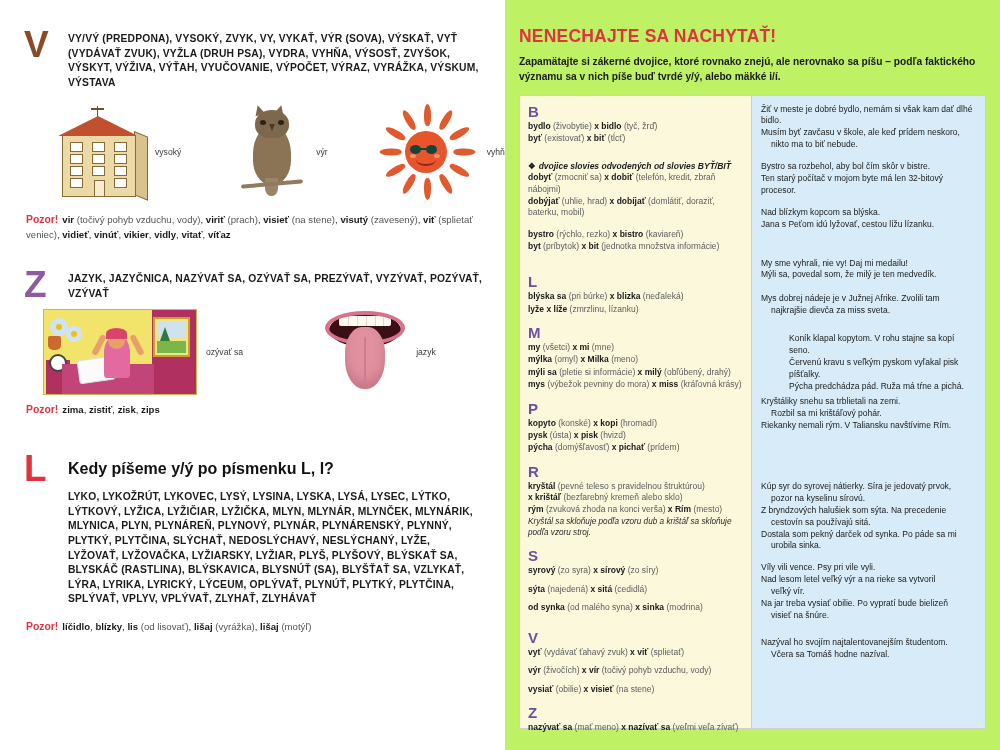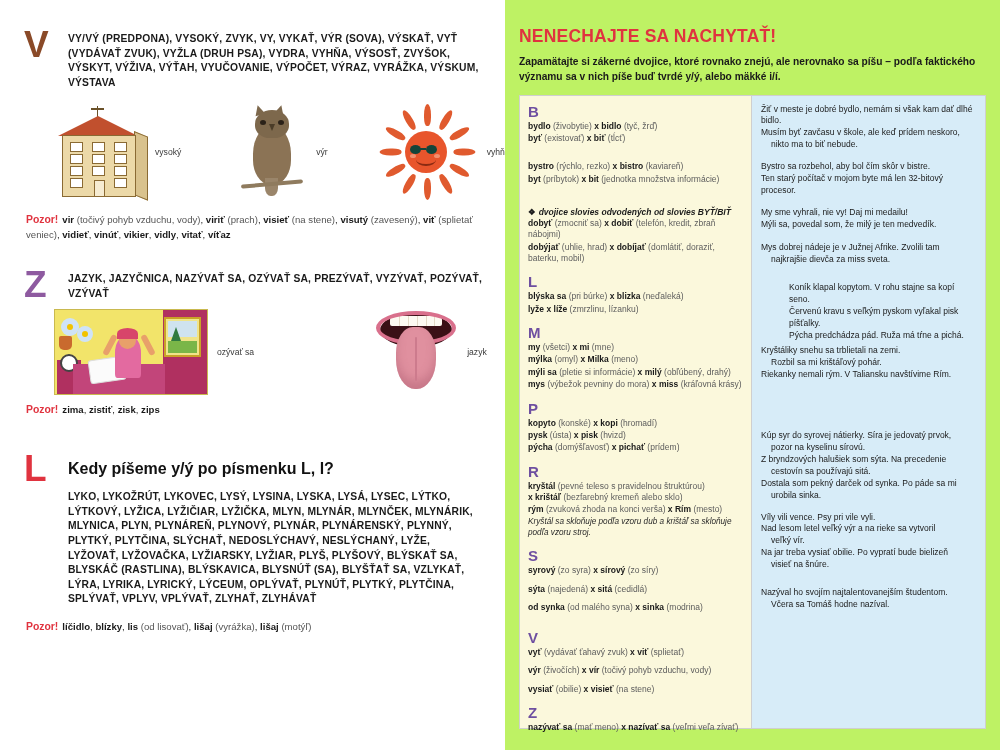--- a/index.html
+++ b/index.html
@@ -43,21 +43,21 @@
   .pozor .tag{color:#e0333f;font-weight:bold;font-size:10.4px;margin-right:4px;}
   .pozor b{font-weight:bold;}
   .pozor .gloss{color:#555;font-weight:normal;}
 
   
   .illus-row{display:flex;align-items:center;margin:8px 0 2px 30px;height:108px;}
   .illus-cell{display:flex;align-items:center;}
   .cap{
     font-size:8.6px;color:#3a3a3a;margin-left:9px;white-space:nowrap;
   }
-  .illus-row-2{height:88px;margin:6px 0 2px 30px;gap:40px;}
+  .illus-row-2{height:88px;margin:6px 0 2px 19px;}
 
   
   .house{position:relative;width:92px;height:92px;}
   .house .roof{
     position:absolute;left:4px;top:10px;width:0;height:0;
     border-left:40px solid transparent;border-right:40px solid transparent;
     border-bottom:20px solid #c1502e;
   }
   .house .body{
     position:absolute;left:8px;top:29px;width:72px;height:60px;
@@ -369,28 +369,28 @@
     <div class="panel-title">NENECHAJTE SA NACHYTAŤ!</div>
     <div class="panel-intro">Zapamätajte si zákerné dvojice, ktoré rovnako znejú, ale nerovnako sa píšu – podľa faktického významu sa v nich píše buď tvrdé y/ý, alebo mäkké i/í.</div>
 
     <div class="tbl">
       <div class="col-left" id="col-left">
           <div class="blk" style="height: 57.5625px; box-sizing: border-box;">
             <div class="sec-letter">B</div>
             <div class="pair"><b>bydlo</b><span class="g"> (živobytie)</span><b class="x"> x </b><b>bidlo</b><span class="g"> (tyč, žrď)</span></div>
             <div class="pair"><b>byť</b><span class="g"> (existovať)</span><b class="x"> x </b><b>biť</b><span class="g"> (tĺcť)</span></div>
           </div>
-          <div class="blk" style="height: 45.6719px; box-sizing: border-box;">
-            <div class="pair"><b>bystro</b><span class="g"> (rýchlo, rezko)</span><b class="x"> x </b><b>bistro</b><span class="g"> (kaviareň)</span></div>
-            <div class="pair"><b>byt</b><span class="g"> (príbytok)</span><b class="x"> x </b><b>bit</b><span class="g"> (jednotka množstva informácie)</span></div>
-          </div>
           <div class="blk" style="height: 67.5px; box-sizing: border-box;">
             <div class="bullet-hdr"><span class="di">❖</span>dvojice slovies odvodených od slovies BYŤ/BIŤ</div>
             <div class="pair"><b>dobyť</b><span class="g"> (zmocniť sa)</span><b class="x"> x </b><b>dobiť</b><span class="g"> (telefón, kredit, zbraň nábojmi)</span></div>
             <div class="pair"><b>dobýjať</b><span class="g"> (uhlie, hrad)</span><b class="x"> x </b><b>dobíjať</b><span class="g"> (domlátiť, doraziť, baterku, mobil)</span></div>
+          </div>
+          <div class="blk" style="height: 45.6719px; box-sizing: border-box;">
+            <div class="pair"><b>bystro</b><span class="g"> (rýchlo, rezko)</span><b class="x"> x </b><b>bistro</b><span class="g"> (kaviareň)</span></div>
+            <div class="pair"><b>byt</b><span class="g"> (príbytok)</span><b class="x"> x </b><b>bit</b><span class="g"> (jednotka množstva informácie)</span></div>
           </div>
           <div class="blk" style="height: 50.75px; box-sizing: border-box;">
             <div class="sec-letter">L</div>
             <div class="pair"><b>blýska sa</b><span class="g"> (pri búrke)</span><b class="x"> x </b><b>blizka</b><span class="g"> (neďaleká)</span></div>
             <div class="pair"><b>lyže</b><b class="x"> x </b><b>líže</b><span class="g"> (zmrzlinu, lízanku)</span></div>
           </div>
           <div class="blk" style="height: 75.5px; box-sizing: border-box;">
             <div class="sec-letter">M</div>
             <div class="pair"><b>my</b><span class="g"> (všetci)</span><b class="x"> x </b><b>mi</b><span class="g"> (mne)</span></div>
             <div class="pair"><b>mýlka</b><span class="g"> (omyl)</span><b class="x"> x </b><b>Milka</b><span class="g"> (meno)</span></div>
@@ -428,20 +428,24 @@
         </div>
       <div class="col-right" id="col-right">
           <div class="blk" style="height: 57.5625px; box-sizing: border-box;">
             <p class="sent">Žiť v meste je dobré bydlo, nemám si však kam dať dlhé bidlo.</p>
             <p class="sent">Musím byť zavčasu v škole, ale keď prídem neskoro,</p>
             <p class="sent" style="padding-left: 10px;">nikto ma to biť nebude.</p>
           </div>
           <div class="blk" style="height: 45.6719px; box-sizing: border-box;">
             <p class="sent">Bystro sa rozbehol, aby bol čím skôr v bistre.</p>
             <p class="sent">Ten starý počítač v mojom byte má len 32-bitový procesor.</p>
+          </div>
+          <div class="blk" style="height: 50.75px; box-sizing: border-box;">
+            <p class="sent">Nad blízkym kopcom sa blýska.</p>
+            <p class="sent">Jana s Peťom idú lyžovať, cestou lížu lízanku.</p>
           </div>
           <div class="blk" style="height: 75.5px; box-sizing: border-box;">
             <p class="sent">My sme vyhrali, nie vy! Daj mi medailu!</p>
             <p class="sent">Mýli sa, povedal som, že milý je ten medvedík.</p>
             <p class="sent">&nbsp;</p>
             <p class="sent">Mys dobrej nádeje je v Južnej Afrike. Zvolili tam</p>
             <p class="sent" style="padding-left: 10px;">najkrajšie dievča za miss sveta.</p>
           </div>
           <div class="blk" style="height: 63.125px; box-sizing: border-box; margin-left: 28px;">
             <p class="sent">Koník klapal kopytom. V rohu stajne sa kopí seno.</p>

